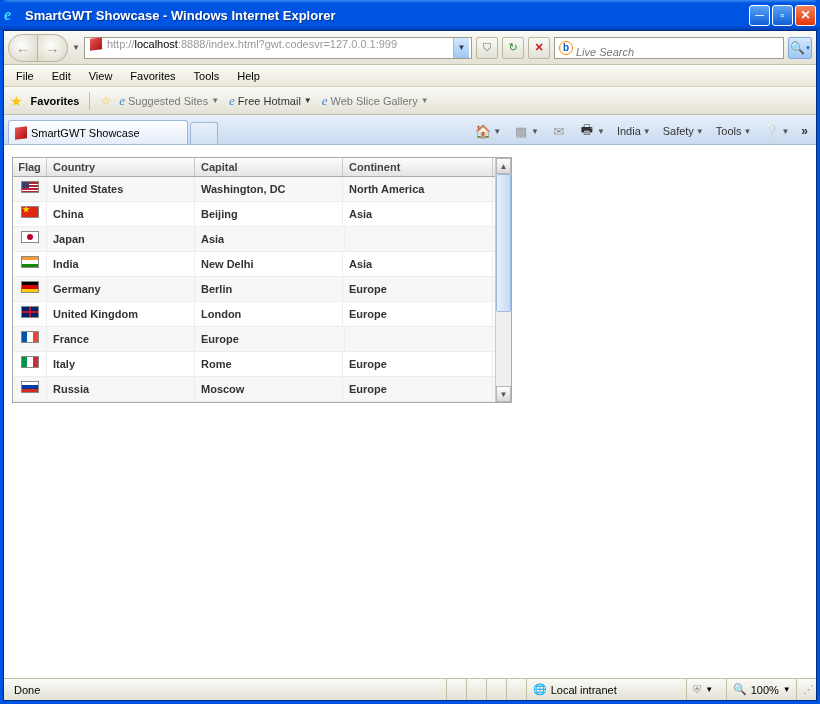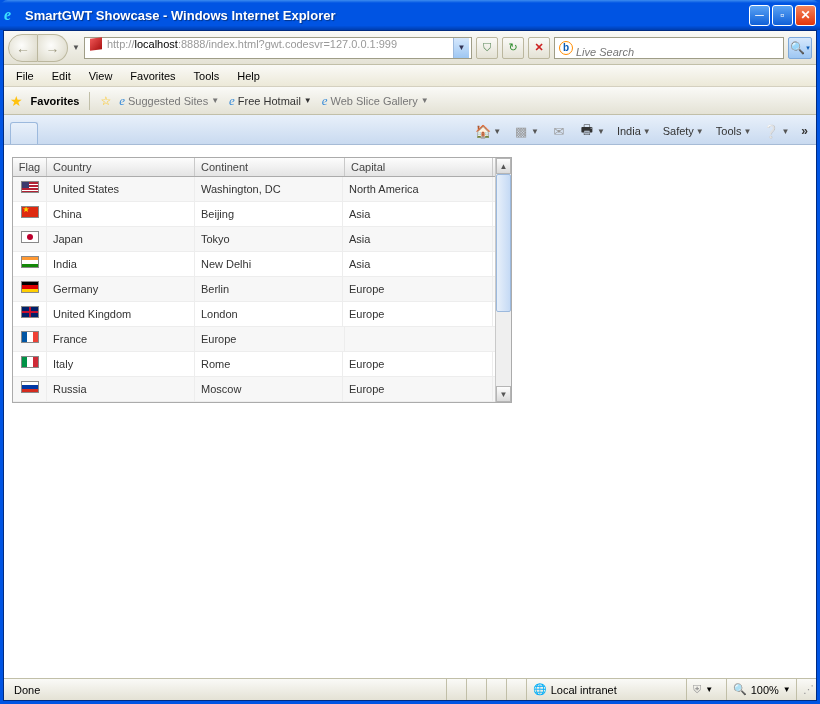--- a/index.html
+++ b/index.html
@@ -55,21 +55,21 @@
 .newtab { width:28px; height:22px; background:linear-gradient(to bottom,#E8F0FA,#D1E0F3); border:1px solid #9CB9DD; border-bottom:none; border-radius:3px 3px 0 0; margin-left:2px; }
 .tabbar-right { margin-left:auto; display:flex; align-items:center; gap:4px; padding-bottom:3px; font-size:11px; }
 .tool-item { display:flex; align-items:center; gap:2px; padding:2px 4px; cursor:default; color:#333;}
 .tool-item .drop { font-size:8px; color:#555; }
 .tool-ico { width:16px; height:16px; display:inline-flex; align-items:center; justify-content:center; font-size:13px; }
 .chev { font-size:12px; color:#333; font-weight:bold; padding:0 4px;}
 
 
 .content { flex:1; background:white; overflow:auto; padding:12px 12px 12px 8px; }
 .grid { border:1px solid #ABABAB; width:500px; font-size:11px; color:#333; display:flex; }
-.grid-body { flex:1; }
+.grid-body { flex:1;font-weight:bold; }
 .grid-header { display:flex; background:linear-gradient(to bottom,#FDFDFD,#E4E4E4); border-bottom:1px solid #ABABAB; }
 .grid-header .col { padding:3px 6px; border-right:1px solid #C9C9C9; color:#444; }
 .grid-row { display:flex; border-bottom:1px solid #EDEDED; }
 .grid-row:nth-child(odd) { background:#F7F7F7; }
 .grid-row:nth-child(even) { background:#FFFFFF; }
 .grid-row .col { padding:6px 6px; border-right:1px solid #EDEDED; }
 .col.flag { width:34px; text-align:center; padding:3px 2px; }
 .col.country { width:148px; }
 .col.capital { width:148px; }
 .col.continent { width:150px; }
@@ -161,20 +161,24 @@
       <span class="sep"></span>
       <span class="star" style="font-size:12px">☆</span>
       <span id="favlinks" style="display:flex;gap:10px;align-items:center">
           <span class="fav-link"><span class="ie-mini">e</span> Suggested Sites <span style="font-size:8px">▼</span></span>
           <span class="fav-link dark"><span class="ie-mini">e</span> Free Hotmail <span style="font-size:8px">▼</span></span>
           <span class="fav-link"><span class="ie-mini">e</span> Web Slice Gallery <span style="font-size:8px">▼</span></span>
         </span>
     </div>
 
     <div class="tabbar">
+      <div class="tab">
+        <span class="red-cube"></span>
+        <span>SmartGWT Showcase</span>
+      </div>
       <div class="newtab"></div>
       <div class="tabbar-right">
         <div class="tool-item">
             <span class="tool-ico">🏠</span>
             <span class="drop">▼</span>
           </div>
         <div class="tool-item">
             <span class="tool-ico" style="color:#999">▩</span>
             <span class="drop">▼</span>
           </div>
@@ -204,40 +208,39 @@
         <span class="chev">»</span>
       </div>
     </div>
 
     <div class="content">
       <div class="grid">
         <div class="grid-body">
           <div class="grid-header">
             <div class="col flag">Flag</div>
             <div class="col country">Country</div>
+            <div class="col capital">Capital</div>
             <div class="col continent">Continent</div>
-            <div class="col capital">Capital</div>
           </div>
           <div id="grid-rows">
               <div class="grid-row">
                 <div class="col flag"><span class="flag-box f-us"></span></div>
                 <div class="col country">United States</div>
                 <div class="col capital">Washington, DC</div>
                 <div class="col continent">North America</div>
               </div>
               <div class="grid-row">
                 <div class="col flag"><span class="flag-box f-cn"></span></div>
                 <div class="col country">China</div>
                 <div class="col capital">Beijing</div>
                 <div class="col continent">Asia</div>
               </div>
               <div class="grid-row">
                 <div class="col flag"><span class="flag-box f-jp"></span></div>
                 <div class="col country">Japan</div>
-                <div class="col capital">Tokyo</div>
                 <div class="col continent">Asia</div>
               </div>
               <div class="grid-row">
                 <div class="col flag"><span class="flag-box f-in"></span></div>
                 <div class="col country">India</div>
                 <div class="col capital">New Delhi</div>
                 <div class="col continent">Asia</div>
               </div>
               <div class="grid-row">
                 <div class="col flag"><span class="flag-box f-de"></span></div>

